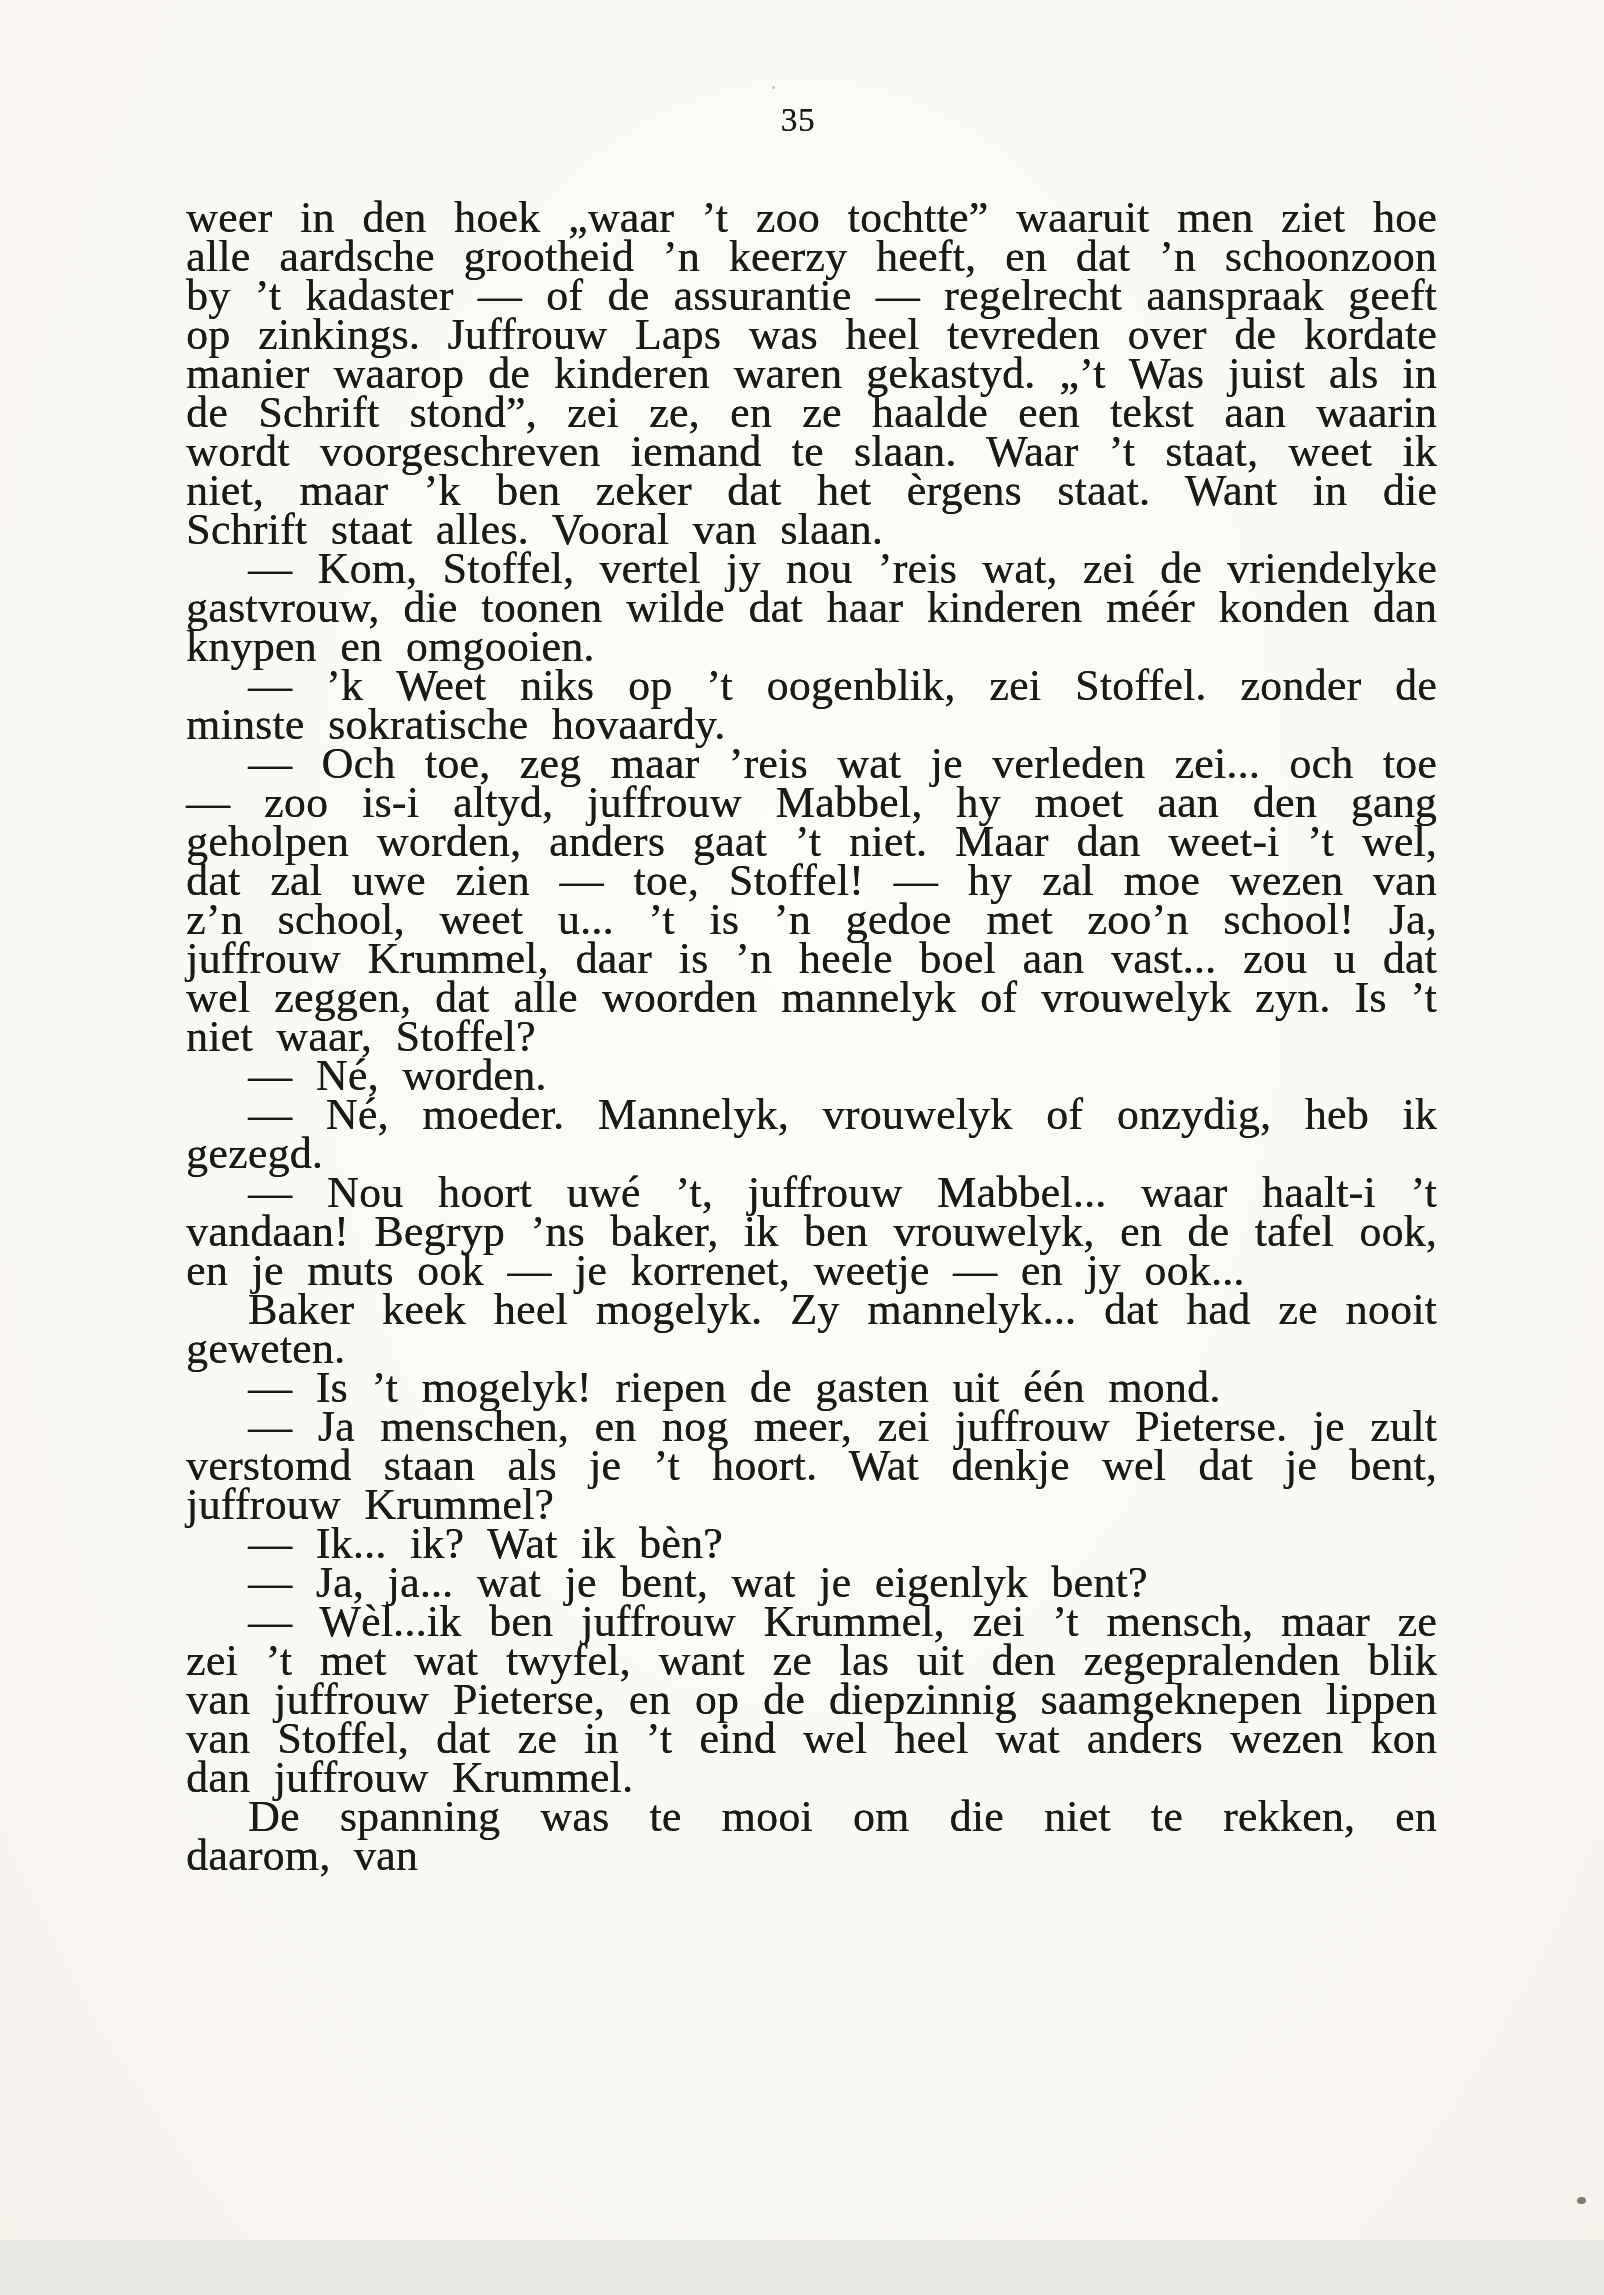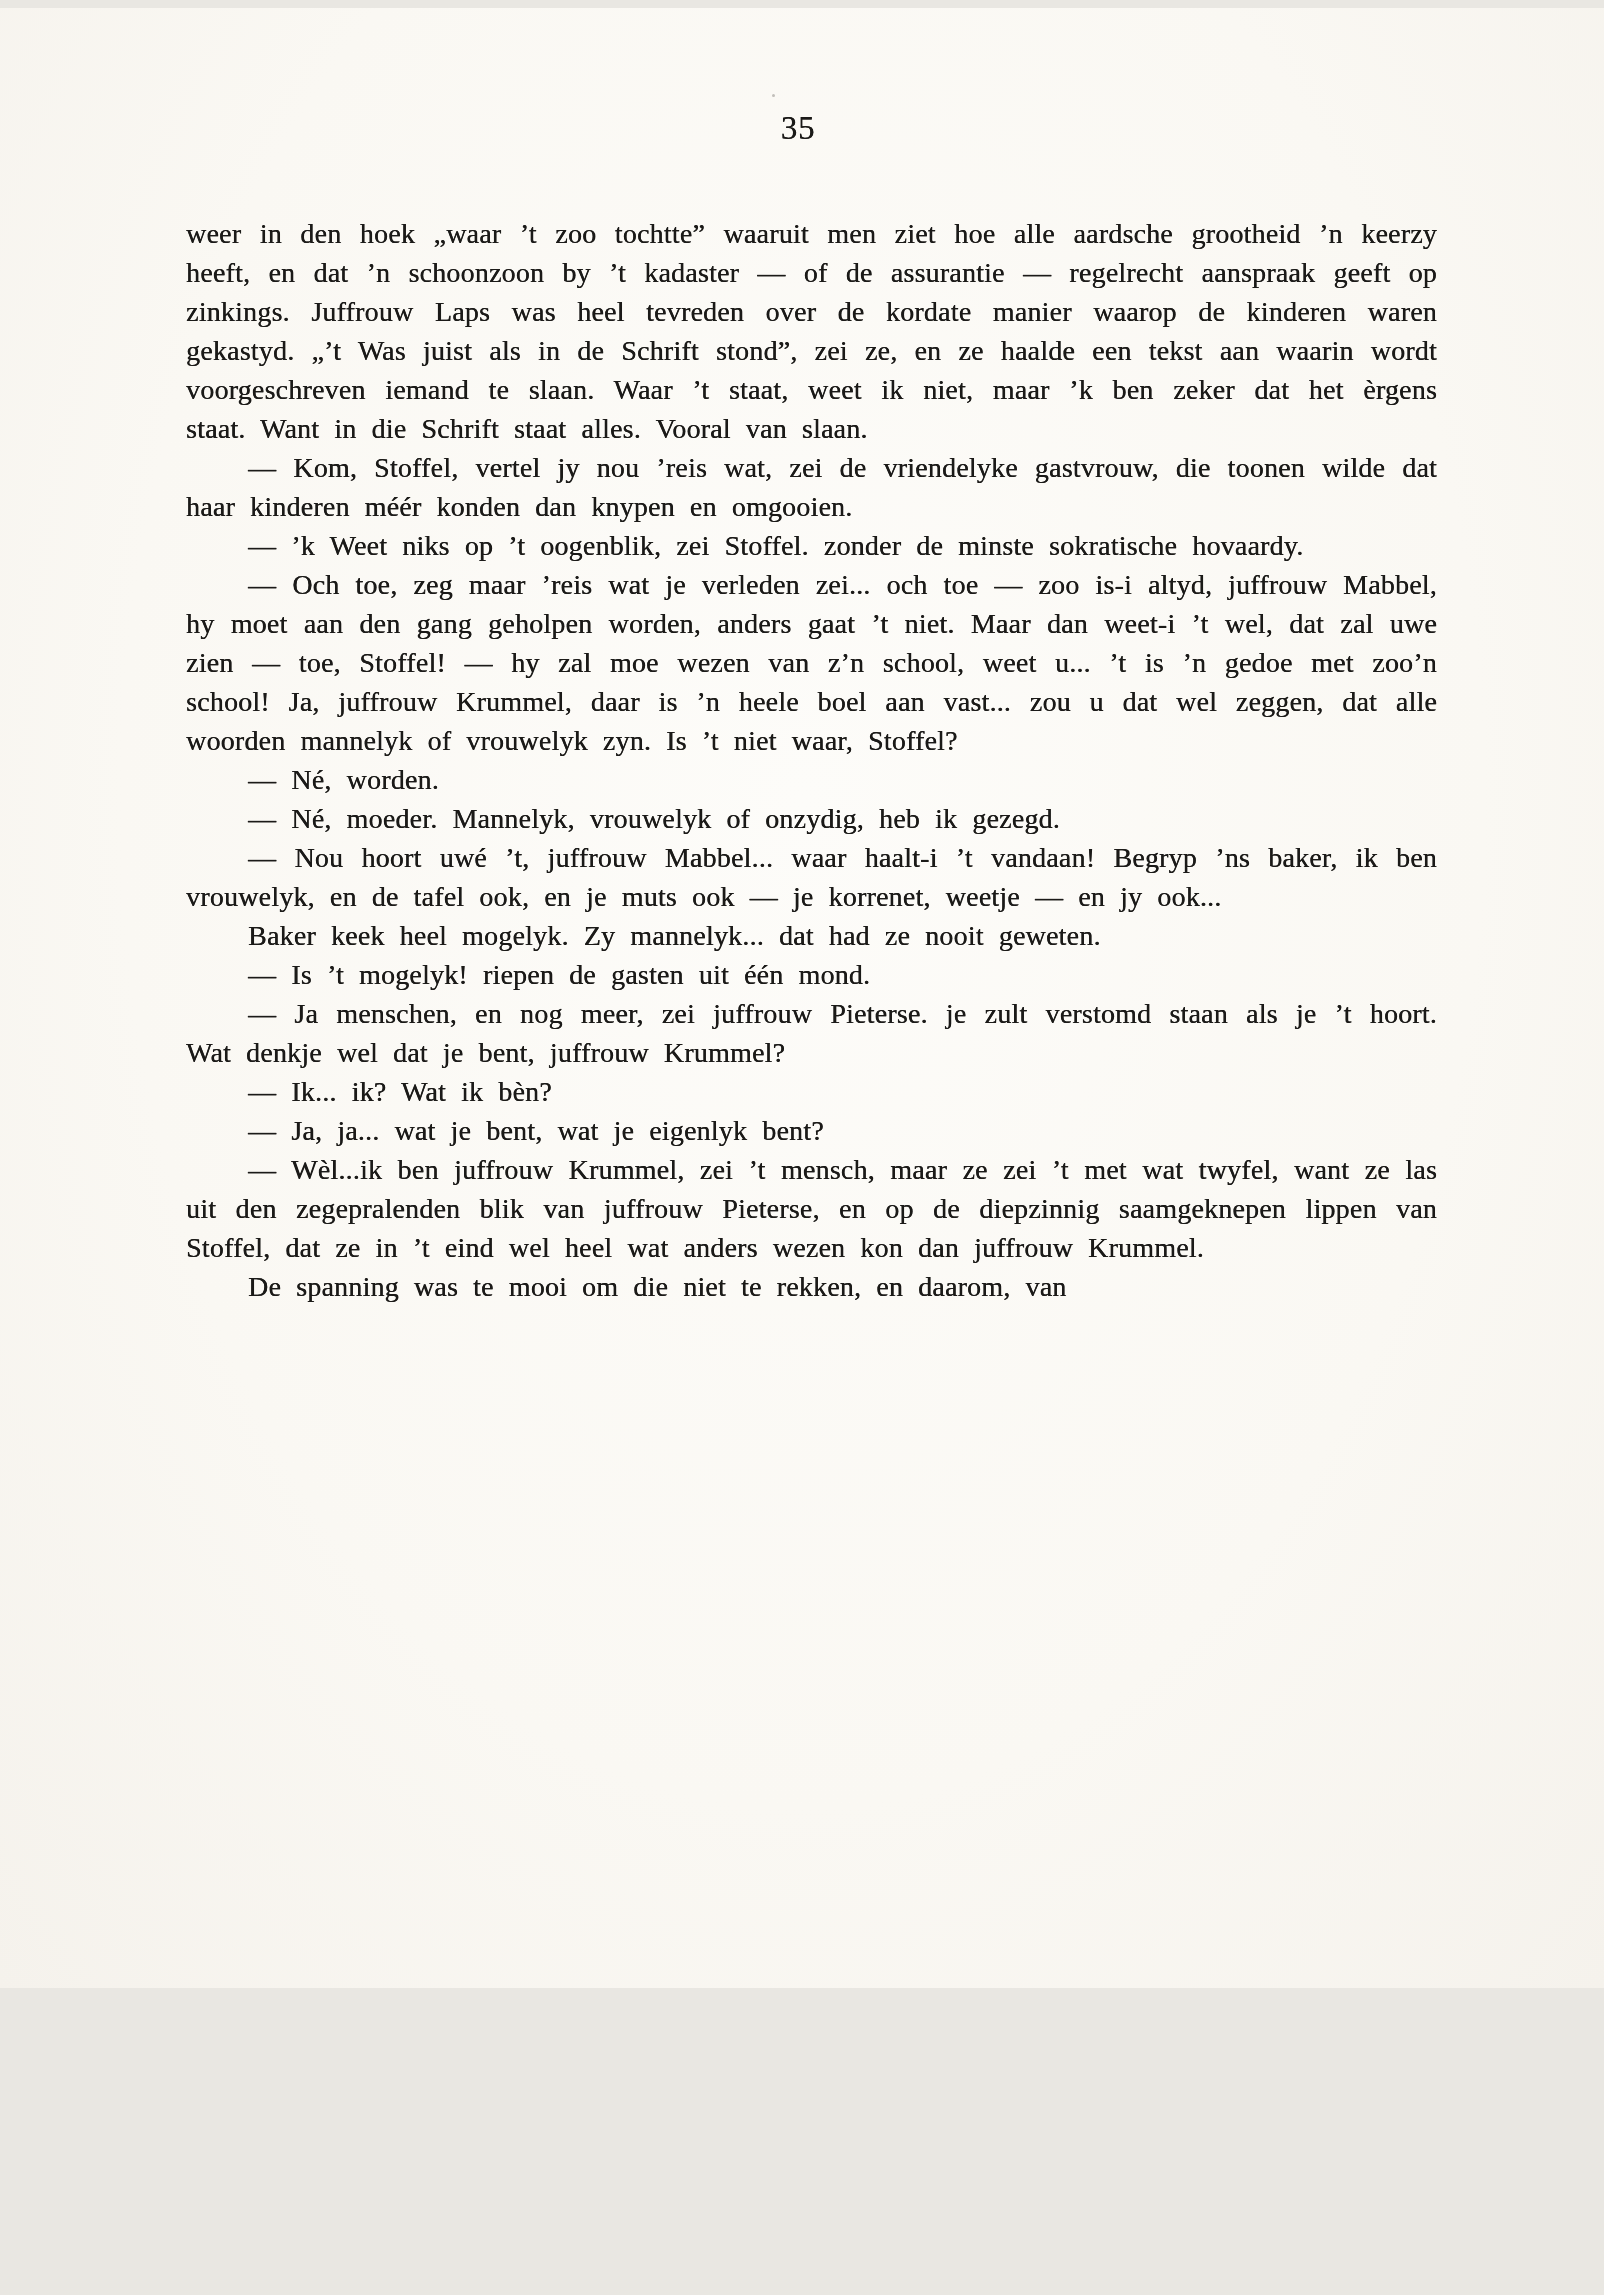--- a/index.html
+++ b/index.html
@@ -5,43 +5,43 @@
   html, body {
     margin: 0;
     padding: 0;
   }
   body {
     background: #e9e7e2;
   }
   .page {
     position: relative;
     width: 1604px;
-    height: 1980px;
-    margin: 8px auto;
+    height: 2240px;
+    margin: 0 auto;
     background: radial-gradient(ellipse at 50% 40%, #fdfcf9 0%, #faf8f3 60%, #f5f2ec 100%);
     color: #1b1a18;
     font-family: "Liberation Serif", "DejaVu Serif", serif;
     overflow: hidden;
   }
   .page-number {
     position: absolute;
     top: 102px;
     left: 0;
     right: 8px;
     text-align: center;
     font-size: 33px;
     letter-spacing: 0.8px;
     text-shadow: 0.3px 0 0 currentColor;
   }
   .text-block {
     position: absolute;
-    top: 206px;
+    top: 198px;
     left: 186px;
     width: 1251px;
-    font-size: 28px;
+    font-size: 44px;
     line-height: 39px;
     text-align: justify;
     text-justify: inter-word;
     word-spacing: 0.28em;
     letter-spacing: 0.2px;
     text-shadow: 0.3px 0 0 currentColor;
     hyphens: none;
   }
   .para {
     margin: 0;

